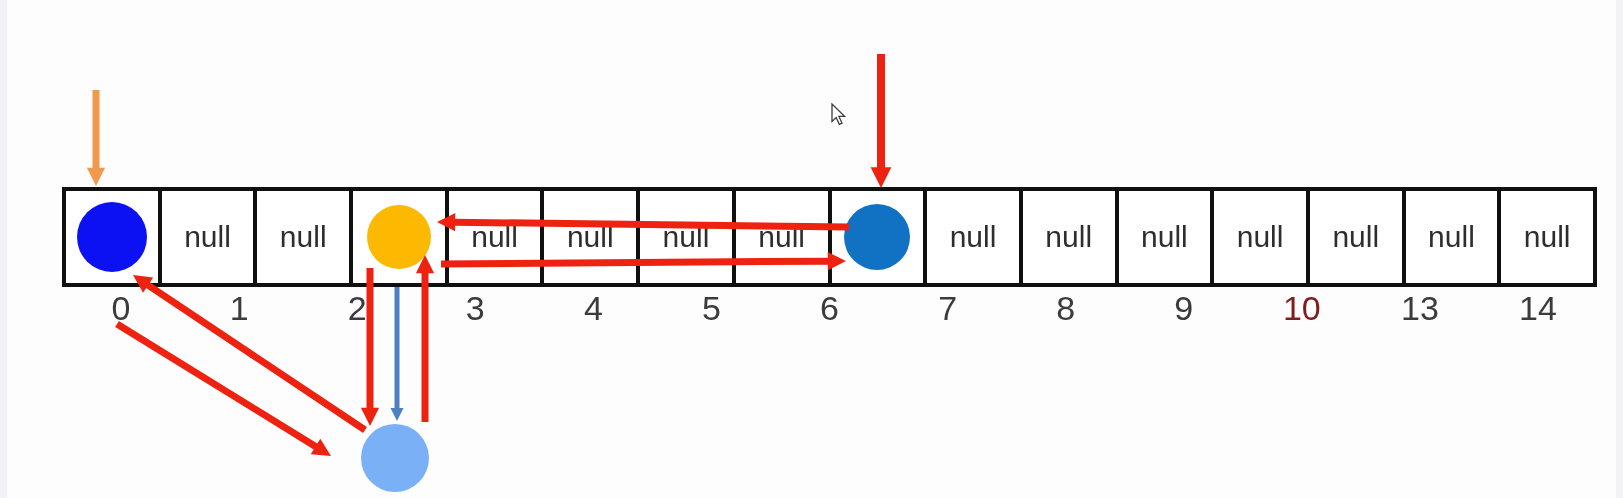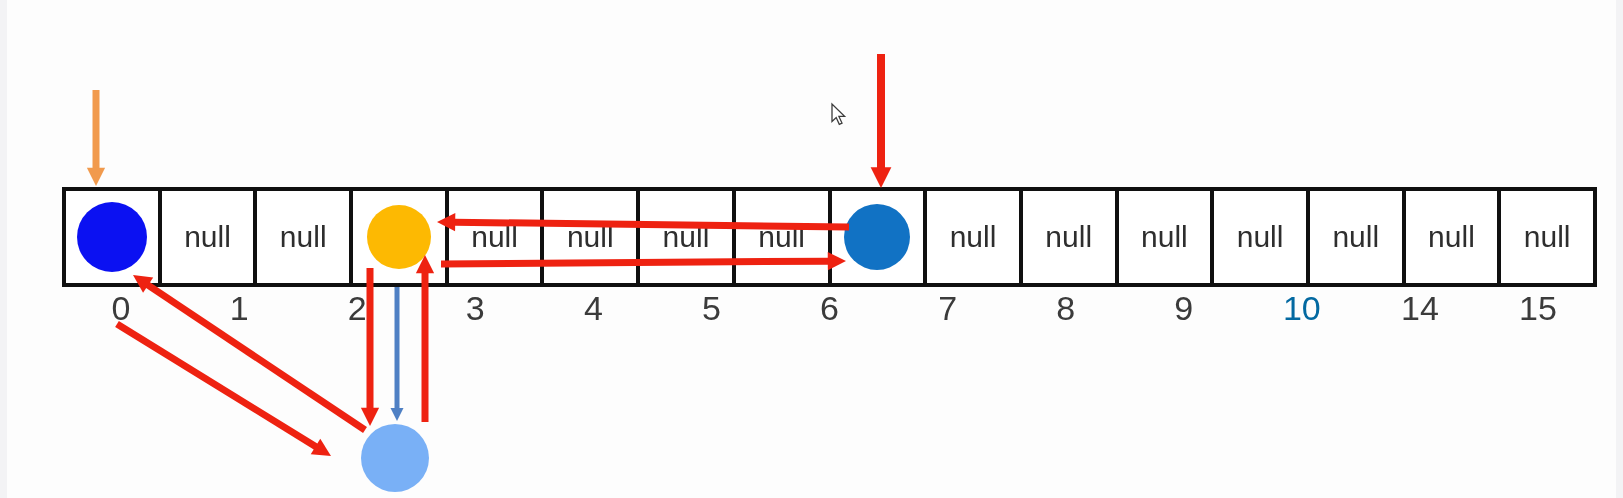--- a/index.html
+++ b/index.html
@@ -105,23 +105,23 @@
       <div class="index-label" style="color: rgb(59, 59, 59);">0</div>
       <div class="index-label" style="color: rgb(59, 59, 59);">1</div>
       <div class="index-label" style="color: rgb(59, 59, 59);">2</div>
       <div class="index-label" style="color: rgb(59, 59, 59);">3</div>
       <div class="index-label" style="color: rgb(59, 59, 59);">4</div>
       <div class="index-label" style="color: rgb(59, 59, 59);">5</div>
       <div class="index-label" style="color: rgb(59, 59, 59);">6</div>
       <div class="index-label" style="color: rgb(59, 59, 59);">7</div>
       <div class="index-label" style="color: rgb(59, 59, 59);">8</div>
       <div class="index-label" style="color: rgb(59, 59, 59);">9</div>
-      <div class="index-label" style="color: #0369a1;">10</div>
+      <div class="index-label" style="color: #7f1d1d;">10</div>
+      <div class="index-label" style="color: rgb(59, 59, 59);">13</div>
       <div class="index-label" style="color: rgb(59, 59, 59);">14</div>
-      <div class="index-label" style="color: rgb(59, 59, 59);">15</div>
     </div>
 
   <div id="floating-node" style="left: 361px; top: 424px; height: 68px; width: 68px; background: rgb(121, 176, 246);"></div>
 
   <svg id="arrow-layer" width="1623" height="498" viewBox="0 0 1623 498">
       <g>
         <line x1="96" y1="90" x2="96" y2="168.8" stroke="#f19a4d" stroke-width="7"></line>
         <polygon points="96,186 86.9,167.8 105.1,167.8" fill="#f19a4d"></polygon>
       </g>
       <g>

